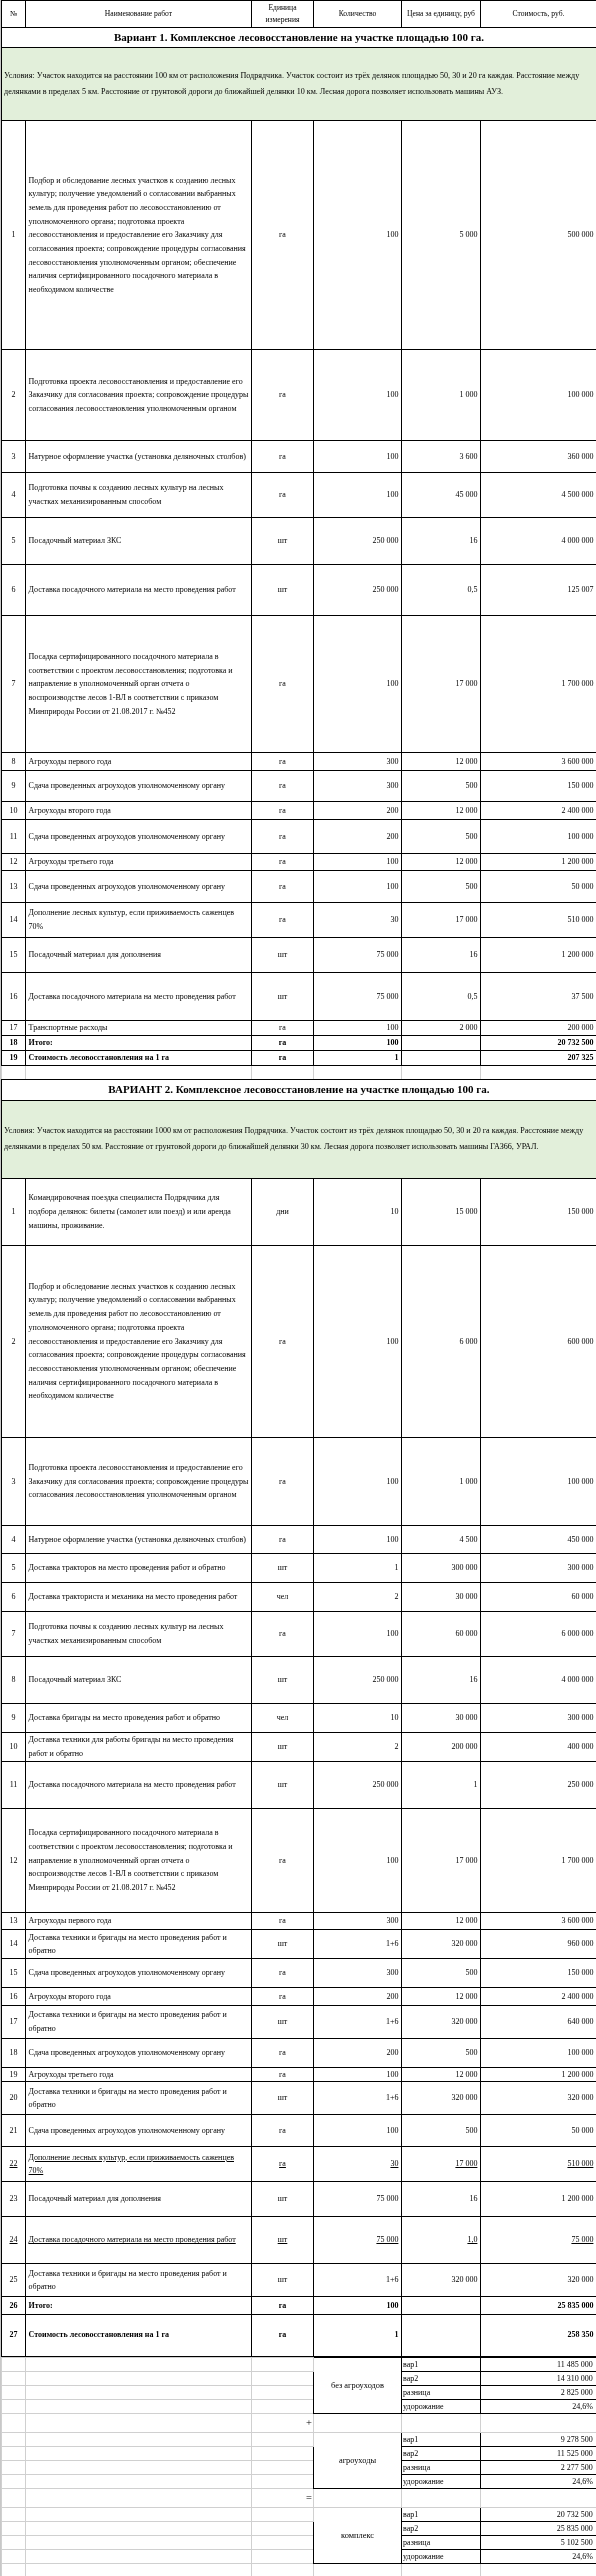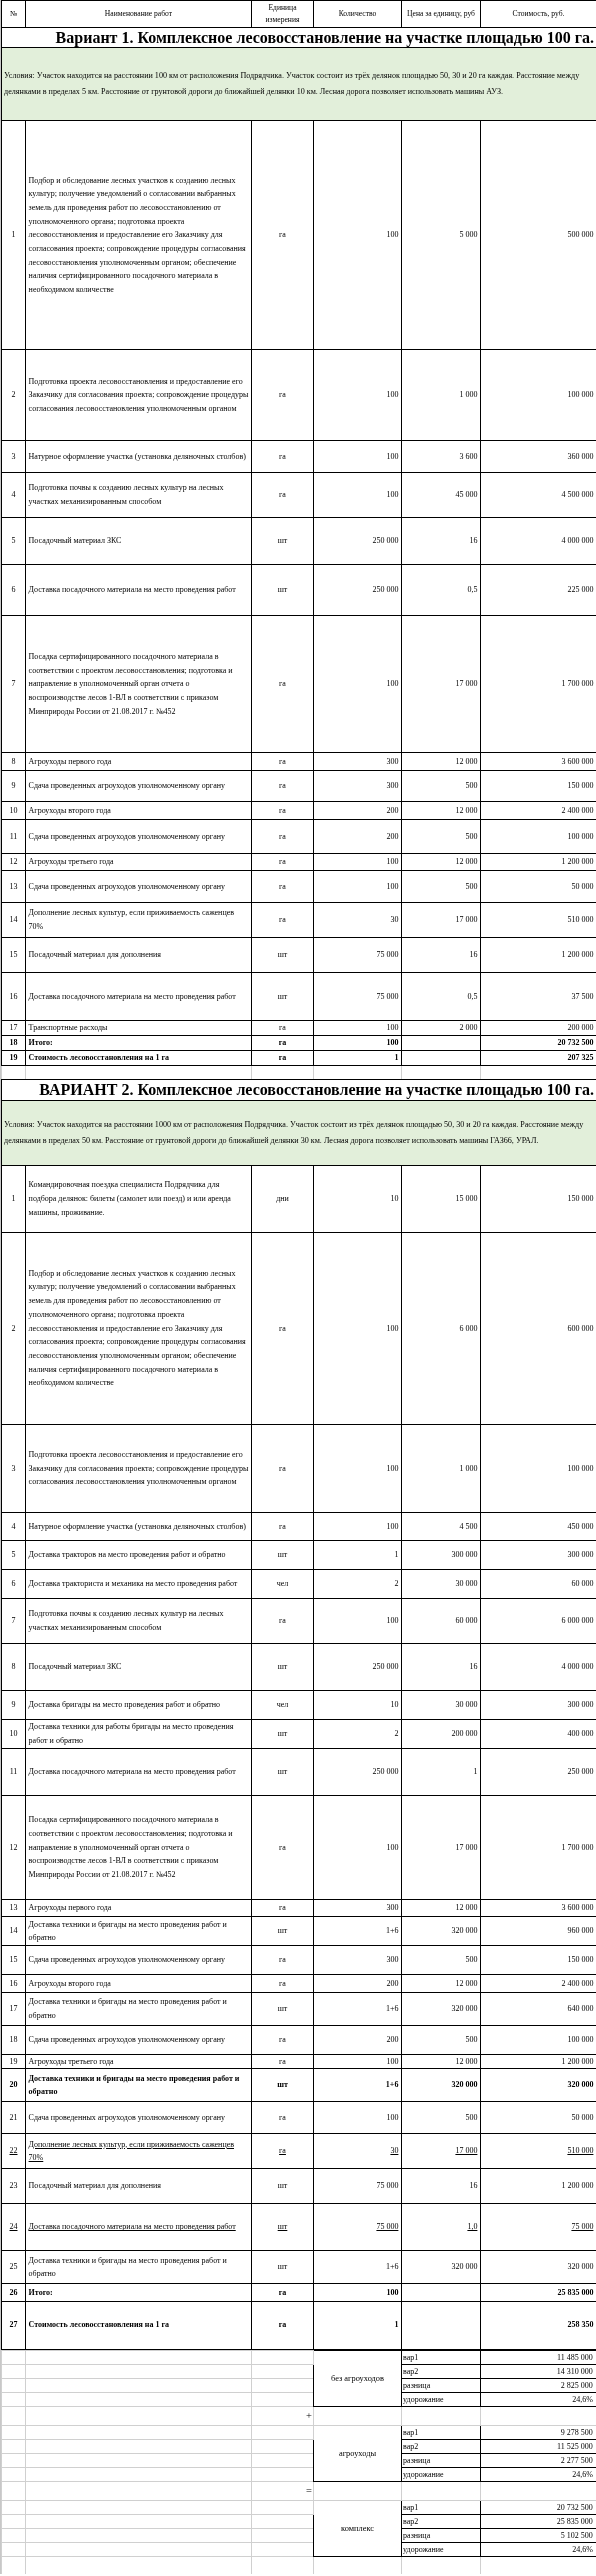--- a/index.html
+++ b/index.html
@@ -6,21 +6,21 @@
   html, body { width: 596px; background: #ffffff; }
   body { font-family: "Liberation Serif", serif; color: #000; font-size: 8px; }
   .sheet { position: relative; width: 596px; border-left: 1.6px solid #c8c8c8; }
   table.grid { width: 595px; border-collapse: collapse; table-layout: fixed; }
   table.grid td { border: 1.1px solid #000; vertical-align: middle; padding: 0 2.6px; line-height: 13.7px; }
   td.num { text-align: center; padding: 0 1.1px; }
   td.name { text-align: left; line-height: 13.7px; }
   td.unit { text-align: center; }
   td.r { text-align: right; padding-right: 3.2px; }
   tr.hdr td { text-align: center; line-height: 11.6px; font-size: 7.6px; }
-  tr.title td { text-align: right; font-weight: bold; font-size: 16px; line-height: 17px; padding: 1.1px 2.1px; }
+  tr.title td { text-align: center; font-weight: bold; font-size: 11px; line-height: 17px; padding: 1.1px 2.1px; }
   tr.cond td { background: #e2efda; text-align: left; font-size: 8.1px; line-height: 16px; padding: 2.1px 2.1px; }
   tr.bold td { font-weight: bold; }
   tr.blank td { border: 0.5px solid #d0d0d0; border-top: 1.1px solid #000; border-bottom: 1.1px solid #000; }
   
   table.sum { width: 595px; border-collapse: collapse; table-layout: fixed; }
   table.sum td { border: 0.5px solid #d0d0d0; height: 14px; line-height: 13px; font-size: 8px; padding: 0 2.6px; }
   table.sum td.grp { border: 1.1px solid #000; text-align: center; font-size: 8.4px; }
   table.sum td.lbl { border: 1.1px solid #000; text-align: left; padding-left: 1.1px; }
   table.sum td.val { border: 1.1px solid #000; text-align: right; padding-right: 3.2px; }
   table.sum td.op { text-align: right; font-size: 10.5px; padding-right: 1.1px; height: 19px; }
@@ -96,21 +96,21 @@
           <td class="r">250 000</td>
           <td class="r">16</td>
           <td class="r">4 000 000</td>
         </tr>
         <tr style="height: 51px;">
           <td class="num">6</td>
           <td class="name">Доставка посадочного материала на место проведения работ</td>
           <td class="unit">шт</td>
           <td class="r">250 000</td>
           <td class="r">0,5</td>
-          <td class="r">225 000</td>
+          <td class="r">125 007</td>
         </tr>
         <tr style="height: 137px;">
           <td class="num">7</td>
           <td class="name">Посадка сертифицированного посадочного материала в соответствии с проектом лесовосстановления; подготовка и направление в уполномоченный орган отчета о воспроизводстве лесов 1-ВЛ в соответствии с приказом Минприроды России от 21.08.2017 г. №452</td>
           <td class="unit">га</td>
           <td class="r">100</td>
           <td class="r">17 000</td>
           <td class="r">1 700 000</td>
         </tr>
         <tr style="height: 18px;">
@@ -215,21 +215,21 @@
         <td></td>
           <td></td>
           <td></td>
           <td></td>
           <td></td>
           <td></td>
       </tr>
       <tr class="title" style="height:21px">
         <td colspan="6">ВАРИАНТ 2. Комплексное лесовосстановление на участке площадью 100 га.</td>
       </tr>
-      <tr class="cond" style="height:65px">
+      <tr class="cond" style="height:78px">
         <td colspan="6">Условия: Участок находится на расстоянии 1000 км от расположения Подрядчика. Участок состоит из трёх делянок площадью 50, 30 и 20 га каждая. Расстояние между делянками в пределах 50 км. Расстояние от грунтовой дороги до ближайшей делянки 30 км. Лесная дорога позволяет использовать машины ГАЗ66, УРАЛ.</td>
       </tr>
     </tbody>
     <tbody id="tbody-v2">
         <tr style="height: 67px;">
           <td class="num">1</td>
           <td class="name">Командировочная поездка специалиста Подрядчика для подбора делянок: билеты (самолет или поезд) и или аренда машины, проживание.</td>
           <td class="unit">дни</td>
           <td class="r">10</td>
           <td class="r">15 000</td>
@@ -372,21 +372,21 @@
           <td class="r">100 000</td>
         </tr>
         <tr style="height: 14.7px;">
           <td class="num">19</td>
           <td class="name">Агроуходы третьего года</td>
           <td class="unit">га</td>
           <td class="r">100</td>
           <td class="r">12 000</td>
           <td class="r">1 200 000</td>
         </tr>
-        <tr style="height: 33px; font-weight: bold;">
+        <tr style="height: 33px;">
           <td class="num">20</td>
           <td class="name">Доставка техники и бригады на место проведения работ и обратно</td>
           <td class="unit">шт</td>
           <td class="r">1+6</td>
           <td class="r">320 000</td>
           <td class="r">320 000</td>
         </tr>
         <tr style="height: 32px;">
           <td class="num">21</td>
           <td class="name">Сдача проведенных агроуходов уполномоченному органу</td>
@@ -430,21 +430,21 @@
       </tbody>
     <tbody id="tbody-v2-tail">
       <tr class="bold" style="height:17.3px">
         <td class="num">26</td>
         <td class="name">Итого:</td>
         <td class="unit">га</td>
         <td class="r">100</td>
         <td class="r"></td>
         <td class="r">25 835 000</td>
       </tr>
-      <tr class="bold" style="height:48px">
+      <tr class="bold" style="height:42px">
         <td class="num">27</td>
         <td class="name">Стоимость лесовосстановления на 1 га</td>
         <td class="unit">га</td>
         <td class="r">1</td>
         <td class="r"></td>
         <td class="r">258 350</td>
       </tr>
     </tbody>
   </table>
 

